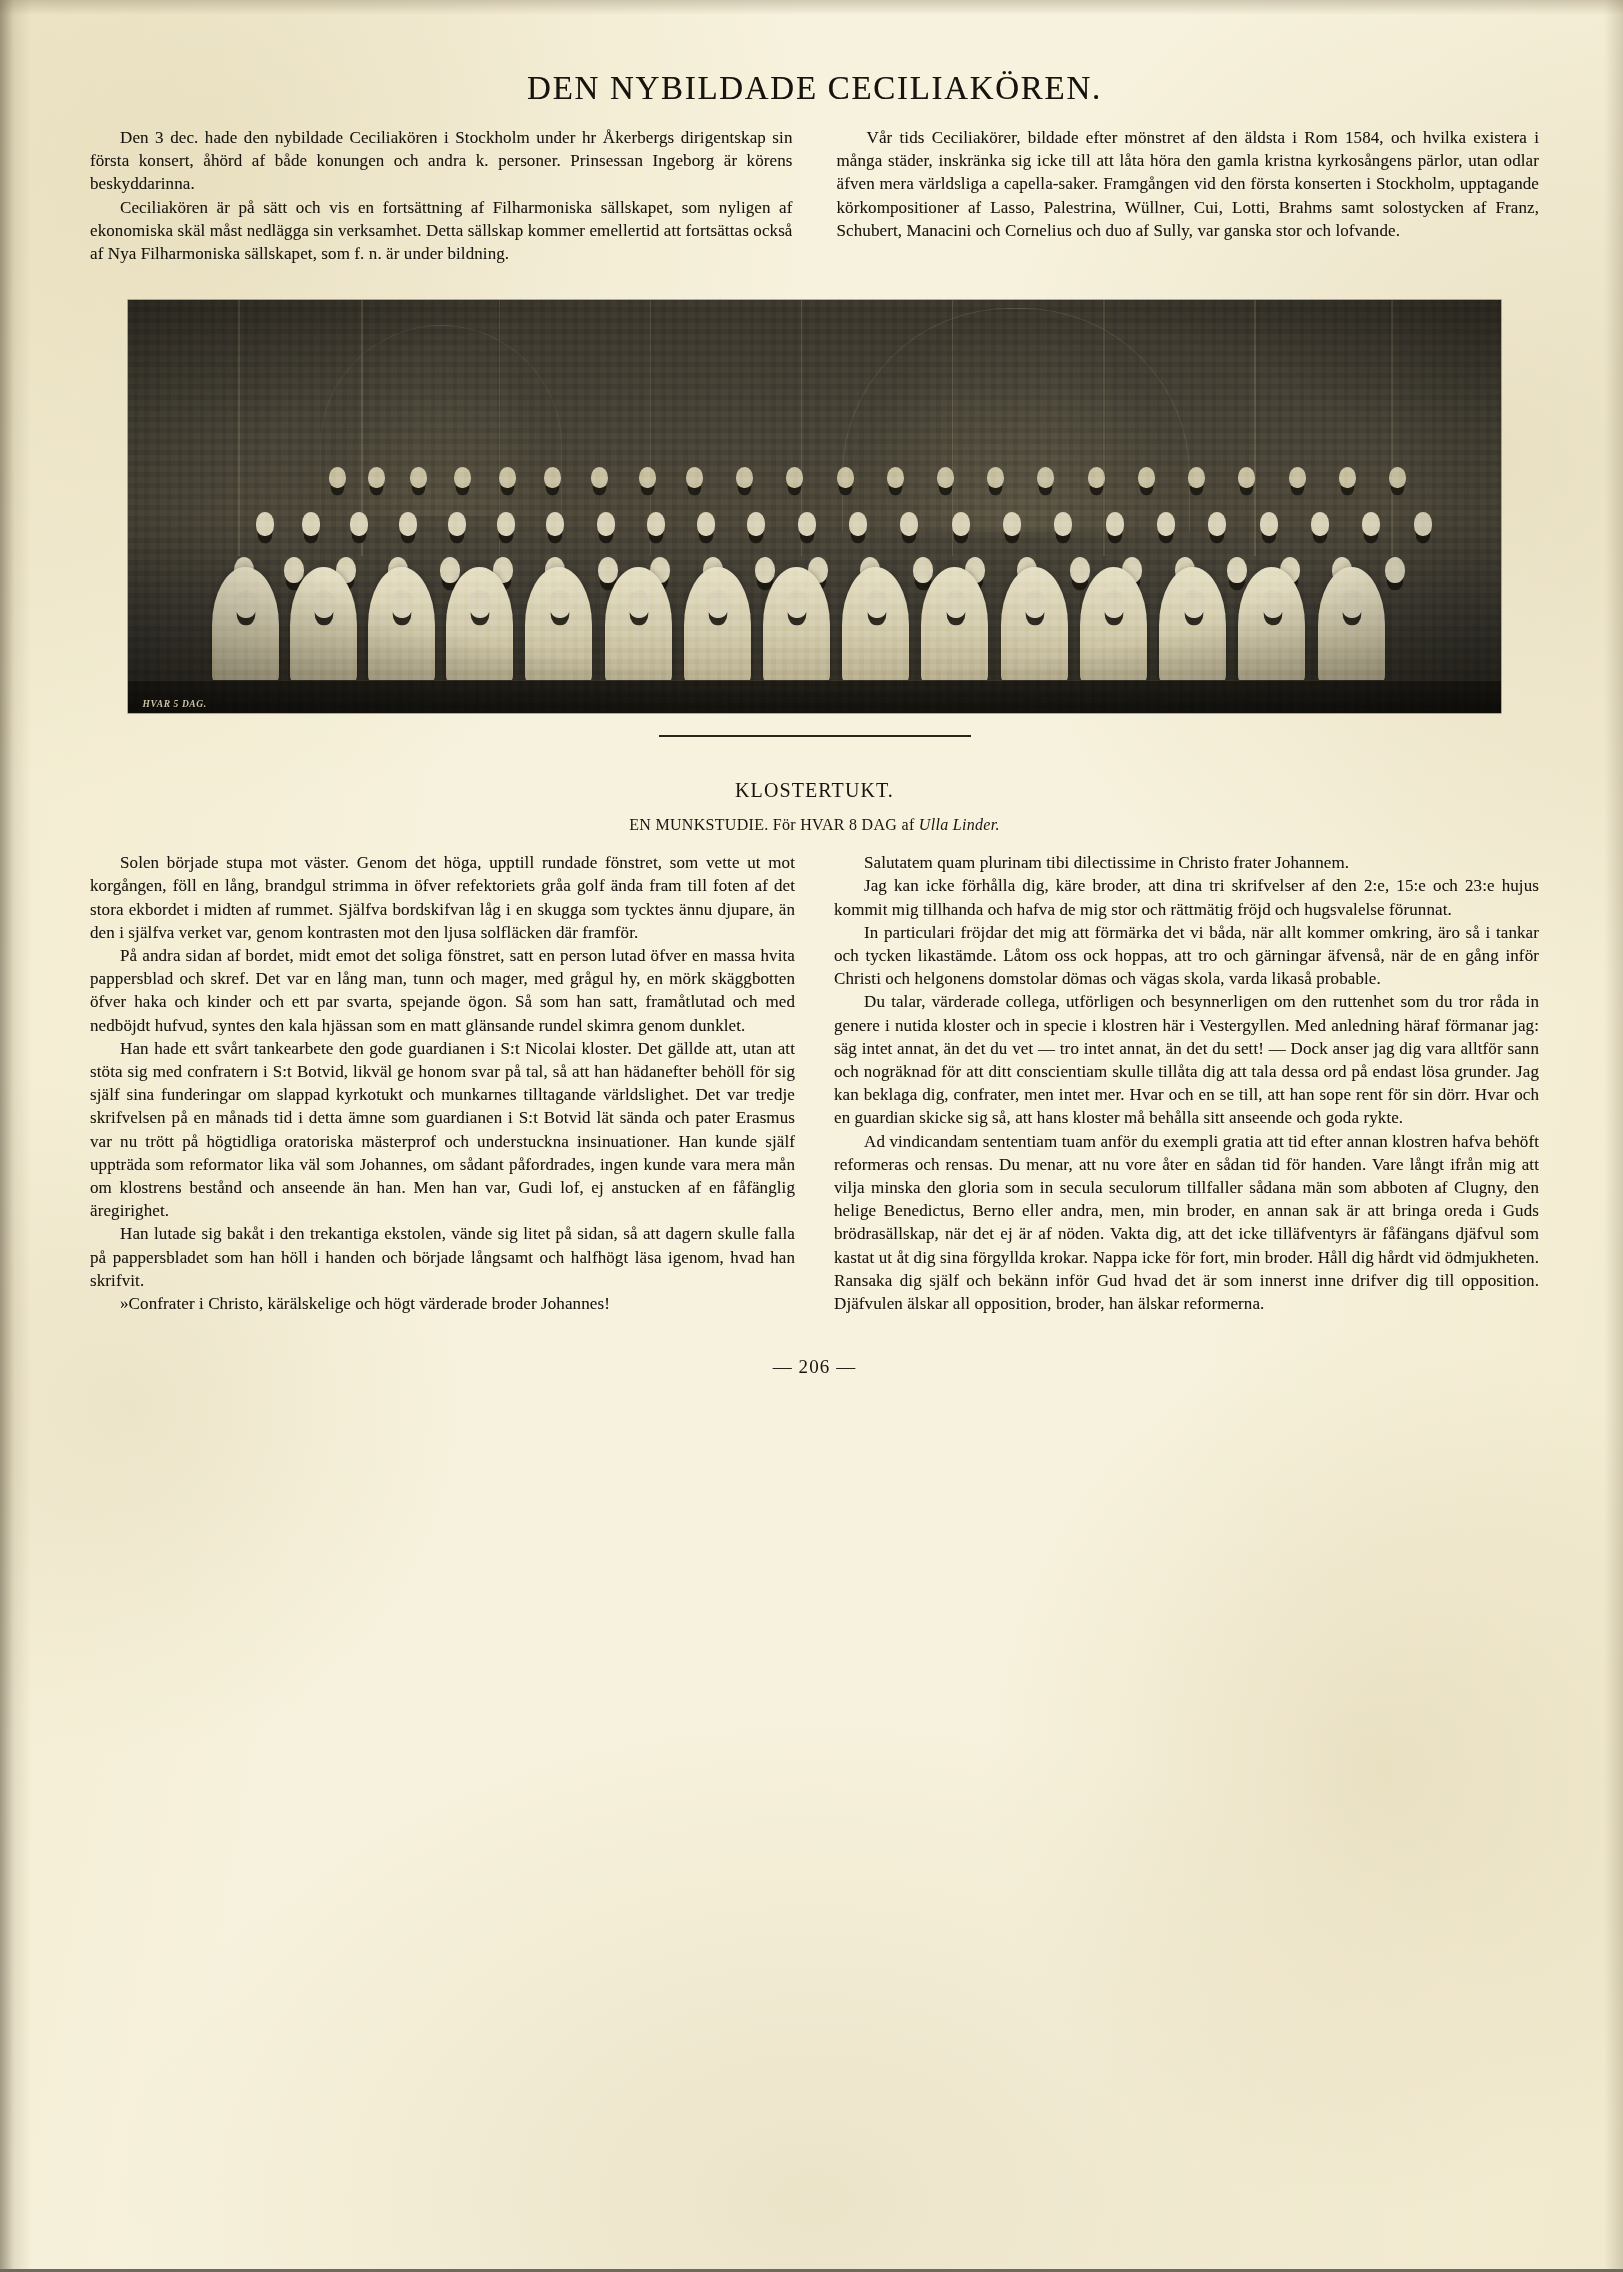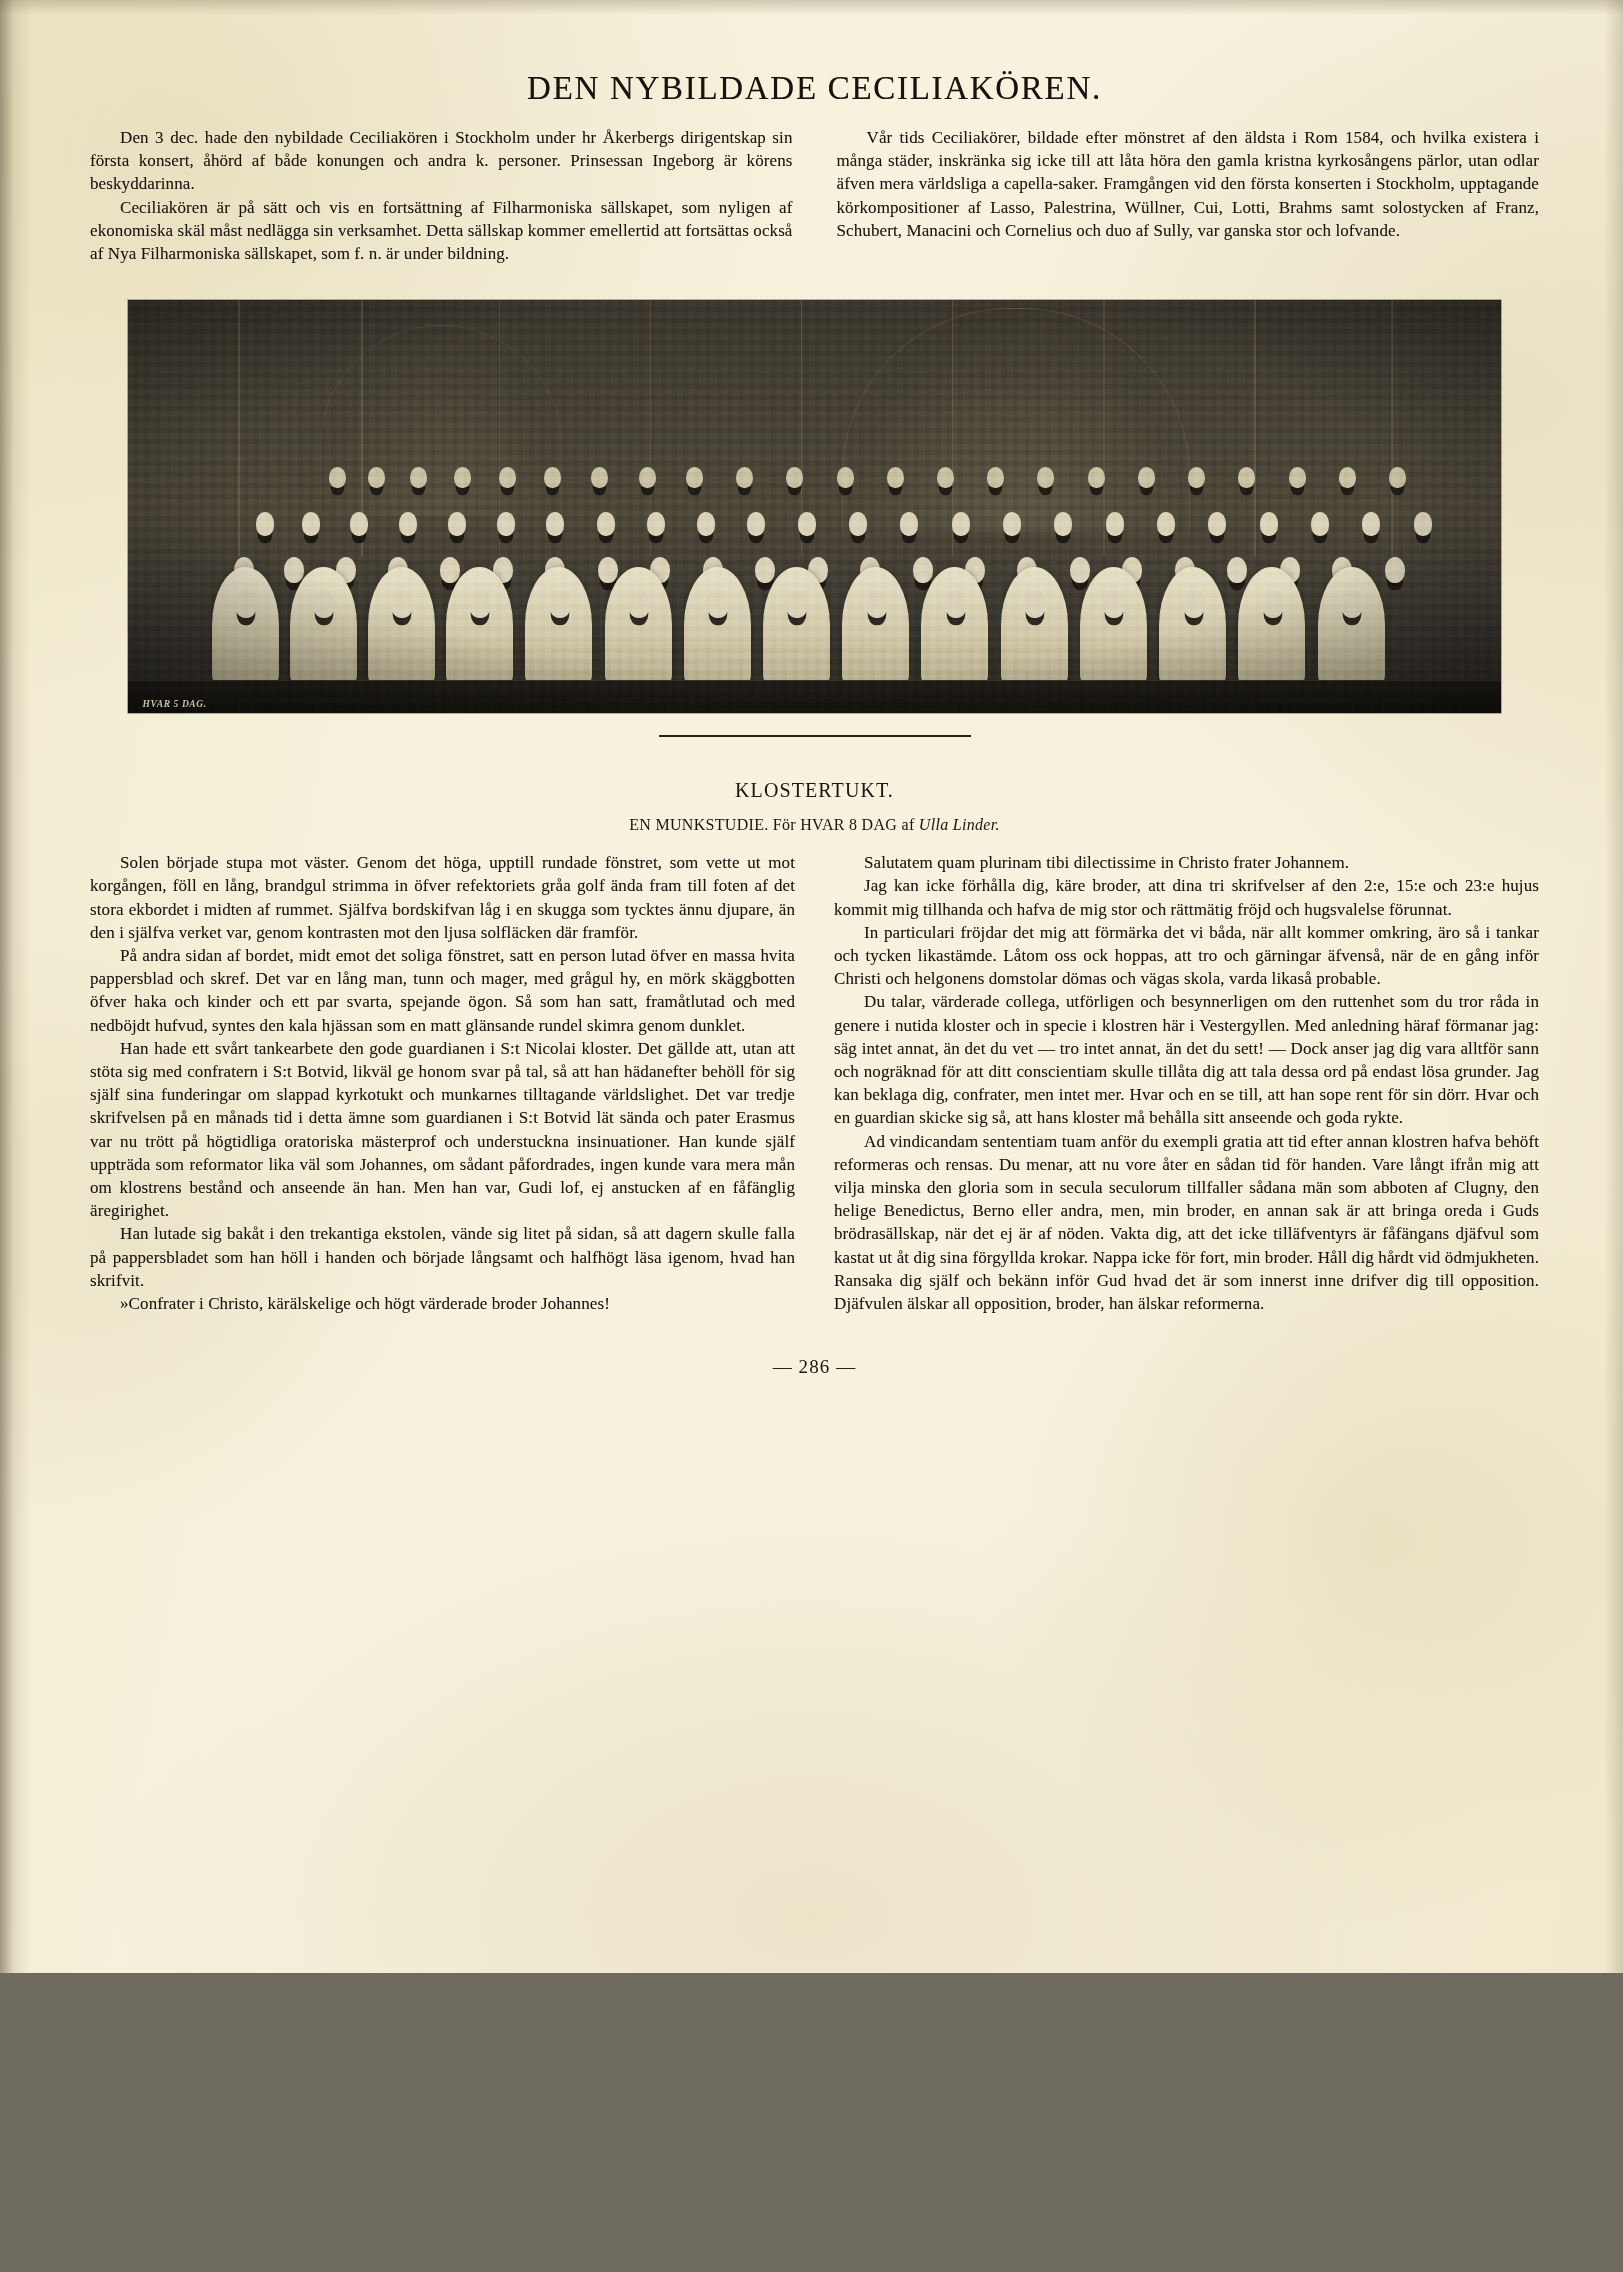--- a/index.html
+++ b/index.html
@@ -3,21 +3,21 @@
 <meta charset="utf-8">
 <style>
   html, body {
     margin: 0;
     padding: 0;
     background: #6f6a5e;
   }
   .page {
     position: relative;
     width: 1623px;
-    height: 1973px;
+    height: 2269px;
     background: #f7f2dd;
     overflow: hidden;
     font-family: "Liberation Serif", "DejaVu Serif", serif;
     color: #181510;
     box-sizing: border-box;
   }
   
   .page::before {
     content: "";
     position: absolute;
@@ -423,17 +423,17 @@
       </div>
       <div class="col">
         <p class="indent">Salutatem quam plurinam tibi dilectissime in Christo frater Johannem.</p>
         <p class="indent">Jag kan icke förhålla dig, käre broder, att dina tri skrifvelser af den 2:e, 15:e och 23:e hujus kommit mig tillhanda och hafva de mig stor och rättmätig fröjd och hugsvalelse förunnat.</p>
         <p class="indent">In particulari fröjdar det mig att förmärka det vi båda, när allt kommer omkring, äro så i tankar och tycken likastämde. Låtom oss ock hoppas, att tro och gärningar äfvenså, när de en gång inför Christi och helgonens domstolar dömas och vägas skola, varda likaså probable.</p>
         <p class="indent">Du talar, värderade collega, utförligen och besynnerligen om den ruttenhet som du tror råda in genere i nutida kloster och in specie i klostren här i Vestergyllen. Med anledning häraf förmanar jag: säg intet annat, än det du vet — tro intet annat, än det du sett! — Dock anser jag dig vara alltför sann och nogräknad för att ditt conscientiam skulle tillåta dig att tala dessa ord på endast lösa grunder. Jag kan beklaga dig, confrater, men intet mer. Hvar och en se till, att han sope rent för sin dörr. Hvar och en guardian skicke sig så, att hans kloster må behålla sitt anseende och goda rykte.</p>
         <p class="indent">Ad vindicandam sententiam tuam anför du exempli gratia att tid efter annan klostren hafva behöft reformeras och rensas. Du menar, att nu vore åter en sådan tid för handen. Vare långt ifrån mig att vilja minska den gloria som in secula seculorum tillfaller sådana män som abboten af Clugny, den helige Benedictus, Berno eller andra, men, min broder, en annan sak är att bringa oreda i Guds brödrasällskap, när det ej är af nöden. Vakta dig, att det icke tilläfventyrs är fåfängans djäfvul som kastat ut åt dig sina förgyllda krokar. Nappa icke för fort, min broder. Håll dig hårdt vid ödmjukheten. Ransaka dig själf och bekänn inför Gud hvad det är som innerst inne drifver dig till opposition. Djäfvulen älskar all opposition, broder, han älskar reformerna.</p>
       </div>
     </div>
 
-    <div class="folio">— 286 —</div>
+    <div class="folio">— 206 —</div>
 
   </div>
 </div>
 
 
 </body></html>

